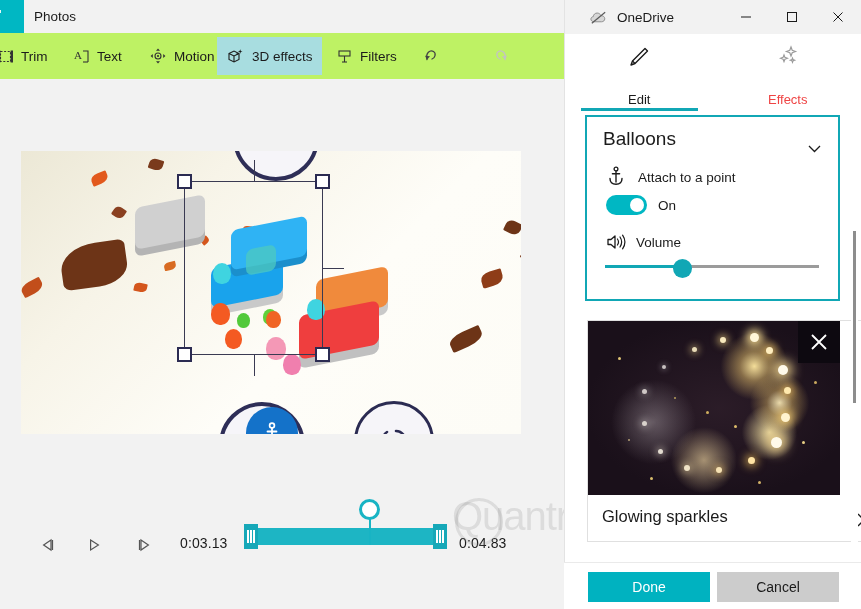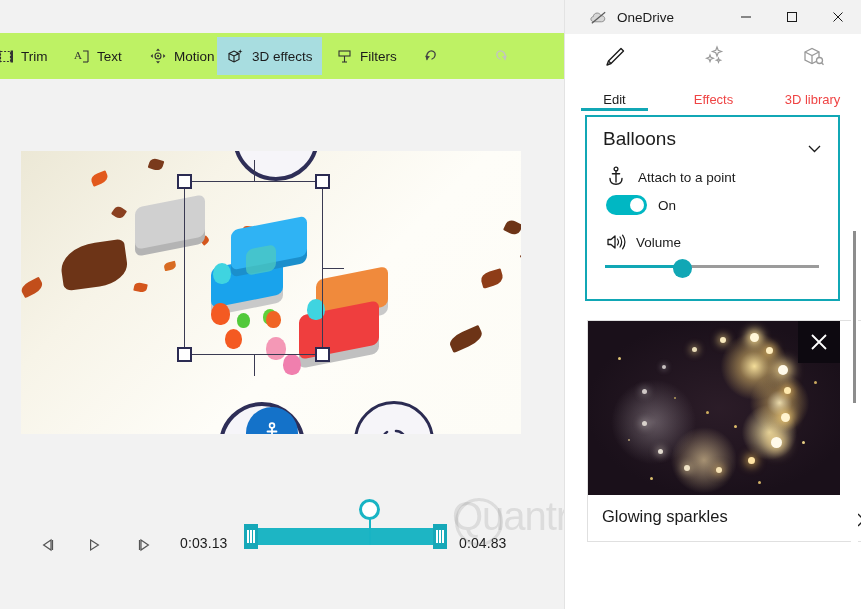--- a/index.html
+++ b/index.html
@@ -231,20 +231,26 @@
   .btn-done { left: 24px; background: #00b2c0; color: #ffffff; }
   .btn-cancel { left: 153px; background: #cccccc; color: #1b1b1b; }
 </style>
 </head>
 <body>
 
 <div id="app">
 
   <div class="left-pane">
 
+    <div class="titlebar">
+      <div class="app-icon">
+        <span class="glyph"></span>
+      </div>
+      <div class="app-title">Photos</div>
+    </div>
 
     <div class="toolbar">
 
       <div class="tool" style="left:-12px;">
         <svg width="17" height="17" viewBox="0 0 17 17">
           <rect x="3.5" y="3.5" width="10" height="10" fill="none" stroke="#333" stroke-width="1.1" stroke-dasharray="2 1.6"></rect>
           <rect x="1" y="2.5" width="2.4" height="12" fill="#333"></rect>
           <rect x="13.6" y="2.5" width="2.4" height="12" fill="#333"></rect>
         </svg>
         <span class="lbl">Trim</span>
@@ -445,29 +451,20 @@
         </svg>
         <span class="t">Edit</span>
       </div>
       <div class="ptab">
         <svg width="26" height="26" viewBox="0 0 26 26">
           <path d="M16 3 l1.2 3.3 3.3 1.2 -3.3 1.2 -1.2 3.3 -1.2 -3.3 -3.3 -1.2 3.3 -1.2 z" fill="none" stroke="#9a9a9a" stroke-width="1.2"></path>
           <path d="M9 11 l.9 2.4 2.4 .9 -2.4 .9 -.9 2.4 -.9 -2.4 -2.4 -.9 2.4 -.9 z" fill="none" stroke="#9a9a9a" stroke-width="1.2"></path>
           <path d="M17.5 14 l.6 1.6 1.6 .6 -1.6 .6 -.6 1.6 -.6 -1.6 -1.6 -.6 1.6 -.6 z" fill="none" stroke="#9a9a9a" stroke-width="1.1"></path>
         </svg>
         <span class="t">Effects</span>
-      </div>
-      <div class="ptab">
-        <svg width="26" height="26" viewBox="0 0 26 26">
-          <path d="M5 8 L12 4.5 L19 8 L19 16 L12 19.5 L5 16 Z" fill="none" stroke="#9a9a9a" stroke-width="1.3"></path>
-          <path d="M5 8 L12 11.5 L19 8 M12 11.5 L12 19.5" fill="none" stroke="#9a9a9a" stroke-width="1.3"></path>
-          <circle cx="19.5" cy="16.5" r="3" fill="#fff" stroke="#9a9a9a" stroke-width="1.3"></circle>
-          <path d="M21.6 18.8 L23.5 20.8" stroke="#9a9a9a" stroke-width="1.3"></path>
-        </svg>
-        <span class="t">3D library</span>
       </div>
     </div>
   </div>
 
   <div class="card-balloons">
     <div class="card-title">Balloons</div>
     <div class="chev">
       <svg width="19" height="19" viewBox="0 0 19 19">
         <path d="M4 7 L9.5 12.5 L15 7" fill="none" stroke="#1b1b1b" stroke-width="1.3"></path>
       </svg>
@@ -535,14 +532,18 @@
     <div class="eff-arrow">
       <svg width="18" height="18" viewBox="0 0 18 18">
         <path d="M6 3 L12 9 L6 15" fill="none" stroke="#1b1b1b" stroke-width="1.3"></path>
       </svg>
     </div>
   </div>
 
   <div class="sb-track"></div>
   <div class="sb-thumb"></div>
 
+  <div class="footer">
+    <button class="btn btn-done">Done</button>
+    <button class="btn btn-cancel">Cancel</button>
+  </div>
 
 </div>
 
 </body></html>

